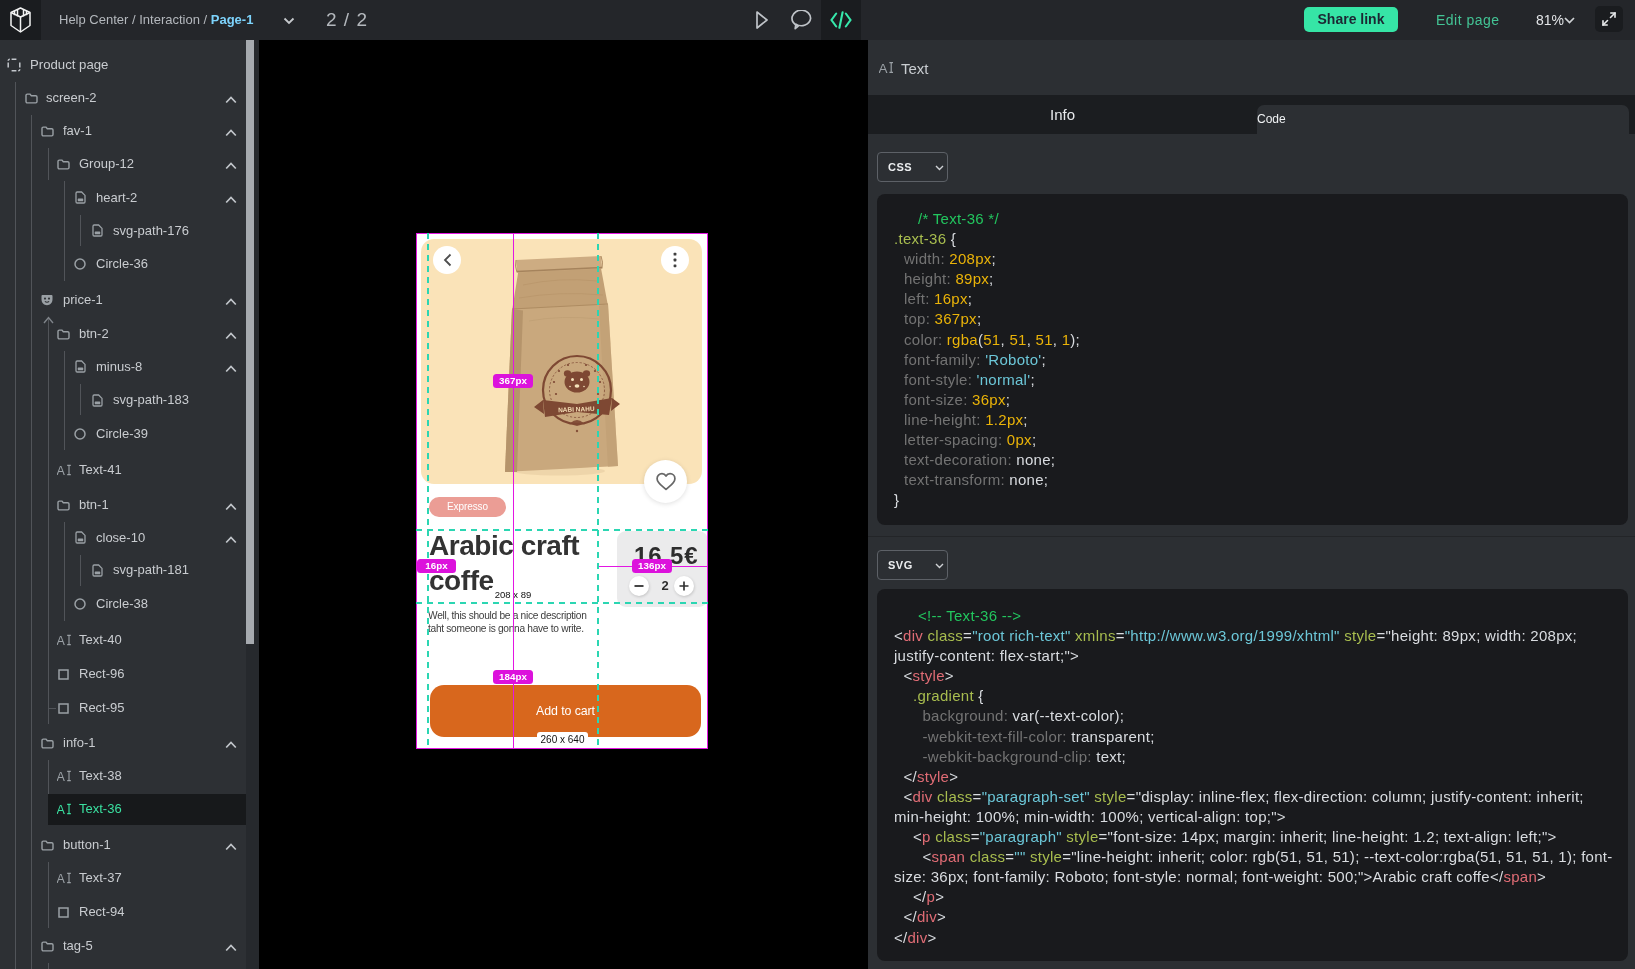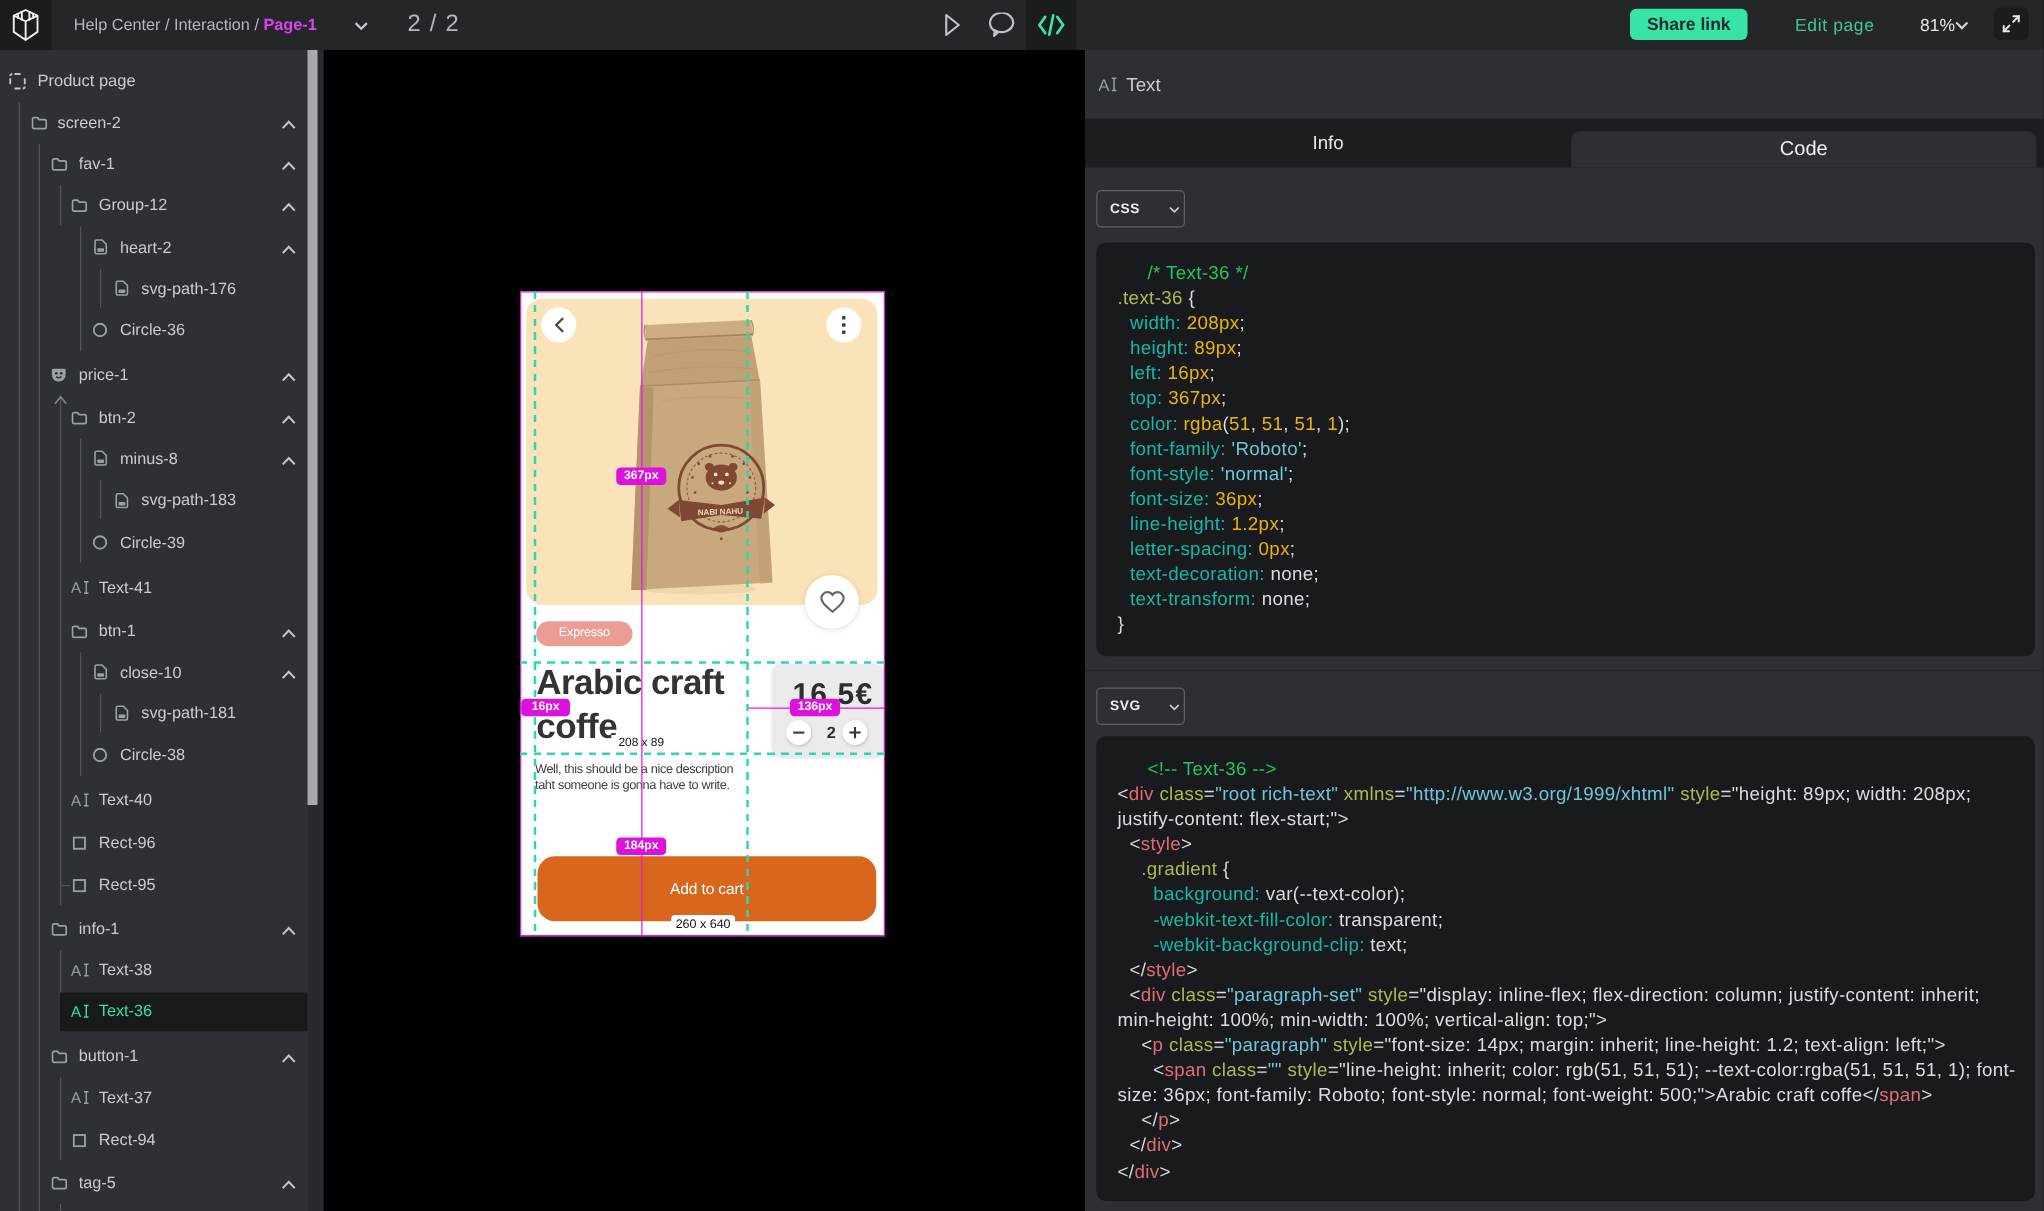--- a/index.html
+++ b/index.html
@@ -5,21 +5,21 @@
   * { margin:0; padding:0; box-sizing:border-box; }
   html,body { width:1635px; height:969px; overflow:hidden; background:#000; }
   body { font-family:"Liberation Sans", sans-serif; }
   #app { position:absolute; left:0; top:0; width:1635px; height:969px; }
   .abs { position:absolute; }
 
   
   #topbar { position:absolute; left:0; top:0; width:1635px; height:40px; background:#24262a; }
   #logo { position:absolute; left:0; top:0; width:41px; height:40px; background:#1a1c1f; }
   .crumb { position:absolute; left:59px; top:0; height:40px; line-height:40px; font-size:13px; color:#b4b8bd; white-space:nowrap; }
-  .crumb b { color:#d946ef; font-weight:700;margin-top:24px; }
+  .crumb b { color:#7dd3fc; font-weight:700;margin-top:24px; }
   .pages { position:absolute; left:326px; top:0; height:40px; line-height:40px; font-size:19px; letter-spacing:1px; color:#b4b8bd; }
   #codetile { position:absolute; left:821px; top:0; width:40px; height:40px; background:#1a1c1f; }
   #sharebtn { position:absolute; left:1304px; top:7px; width:94px; height:25px; background:#36e5a6; border-radius:5px; color:#1c2733; font-size:14px; font-weight:700; text-align:center; line-height:25px; }
   #editpage { position:absolute; left:1436px; top:0; height:40px; line-height:40px; font-size:14px; color:#43c495; letter-spacing:.5px; }
   #zoomv { position:absolute; left:1536px; top:0; height:40px; line-height:40px; font-size:14px; color:#e3e5e8; }
   #expandtile { position:absolute; left:1595px; top:6px; width:28px; height:26px; background:#1a1c1f; border-radius:5px; }
 
   
   #leftpanel { position:absolute; left:0; top:40px; width:259px; height:929px; background:#2d3034; overflow:hidden; }
   #ltrack { position:absolute; left:246px; top:0; width:13px; height:929px; background:#26292d; }
@@ -45,28 +45,28 @@
   .mline { position:absolute; background:#e316e3; }
   .mlabel { position:absolute; background:#dc12dc; color:#fff; font-size:9.8px; font-weight:700; text-align:center; border-radius:3.5px; line-height:14px; }
   .dashv { position:absolute; width:2px; background-image:repeating-linear-gradient(to bottom,#2bd6b2 0 6px,transparent 6px 11px); }
   .dashh { position:absolute; height:2px; background-image:repeating-linear-gradient(to right,#2bd6b2 0 6px,transparent 6px 11px); }
 
   
   #rightpanel { position:absolute; left:868px; top:40px; width:767px; height:929px; background:#2c2f33; }
   #rphead { position:absolute; left:0; top:0; width:767px; height:55px; }
   #tabbar { position:absolute; left:0; top:55px; width:767px; height:39px; background:#1b1d20; }
   #tabinfo { position:absolute; left:0; top:0; width:389px; height:39px; color:#e8eaec; font-size:15px; text-align:center; line-height:39px; }
-  #tabcode { position:absolute; left:389px; top:10px; width:372px; height:29px; background:#2c2f33; border-radius:7px 7px 0 0; color:#f0f2f4; font-size:16px; text-align:center; line-height:29px; }
+  #tabcode { position:absolute; left:389px; top:10px; width:372px; height:29px; background:#2c2f33; border-radius:7px 7px 0 0; color:#f0f2f4; font-size:12px; text-align:left; line-height:29px; }
   .ddbox { position:absolute; left:9px; width:71px; height:30px; border:1px solid #5d6167; border-radius:4px; color:#eceef0; font-size:11px; font-weight:700; line-height:28px; padding-left:10px; letter-spacing:.5px; }
   .codeblock { position:absolute; left:9px; width:751px; background:#191a1d; border-radius:8px; font-size:15px; letter-spacing:0.28px; line-height:20.1px; color:#d9dce0; overflow:hidden; }
   .codeblock div { height:20.1px; white-space:pre; }
   #divider { position:absolute; left:0; top:496px; width:767px; height:1px; background:#232528; }
   .cm { color:#22c55e;margin-left:24px; }   
   .sel { color:#a8bd4f; }  
-  .pr { color:#14b8a6;margin-top:36px; }   
+  .pr { color:#737373;margin-top:36px; }   
   .vl { color:#eab308;text-align:right; }   
   .tg { color:#e06c75; }   
   .st { color:#6cc7d8; }
 </style>
 </head>
 <body>
 <div id="app">
   <div id="topbar">
     <div id="logo">
       <svg width="27" height="28" viewBox="0 0 27 28" style="position:absolute;left:7px;top:6px">

